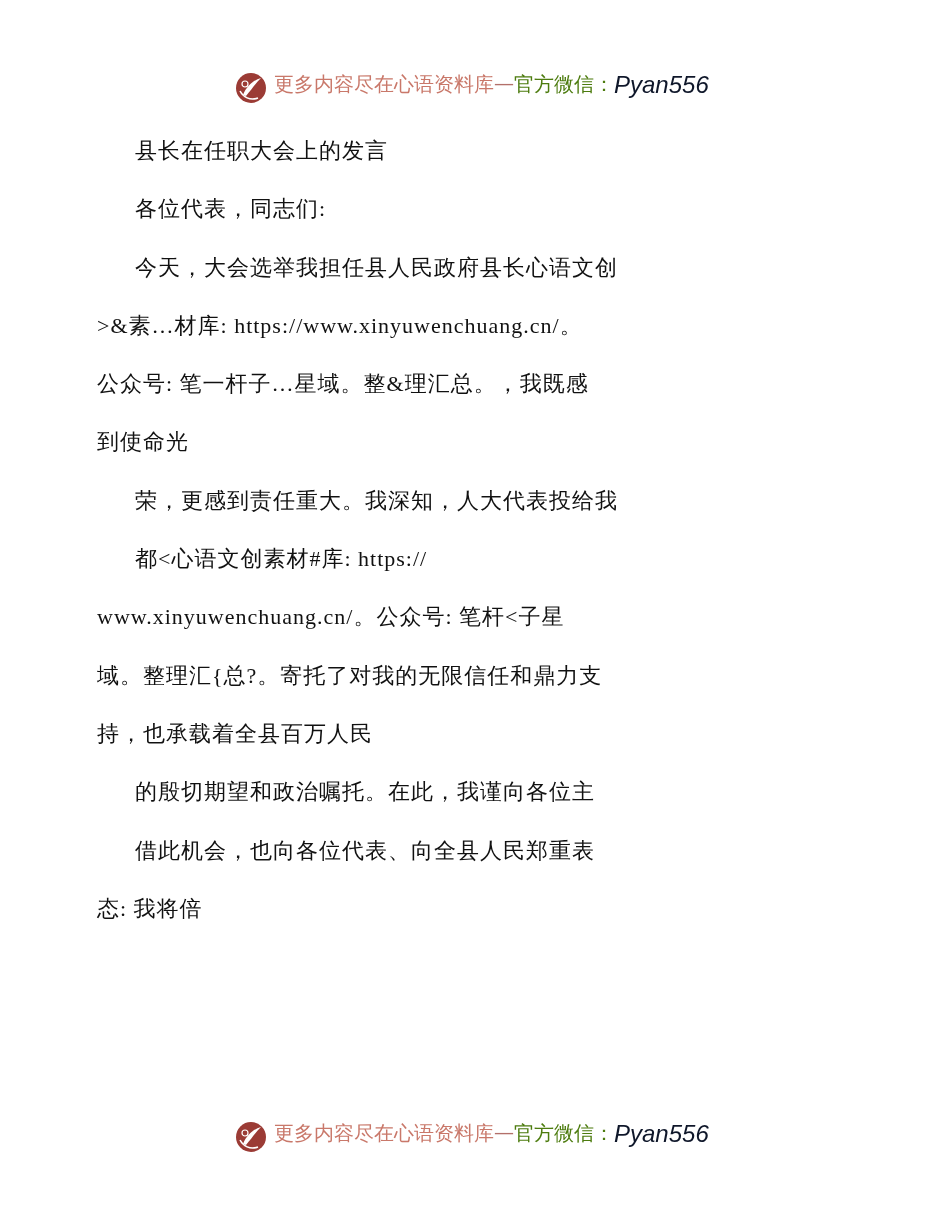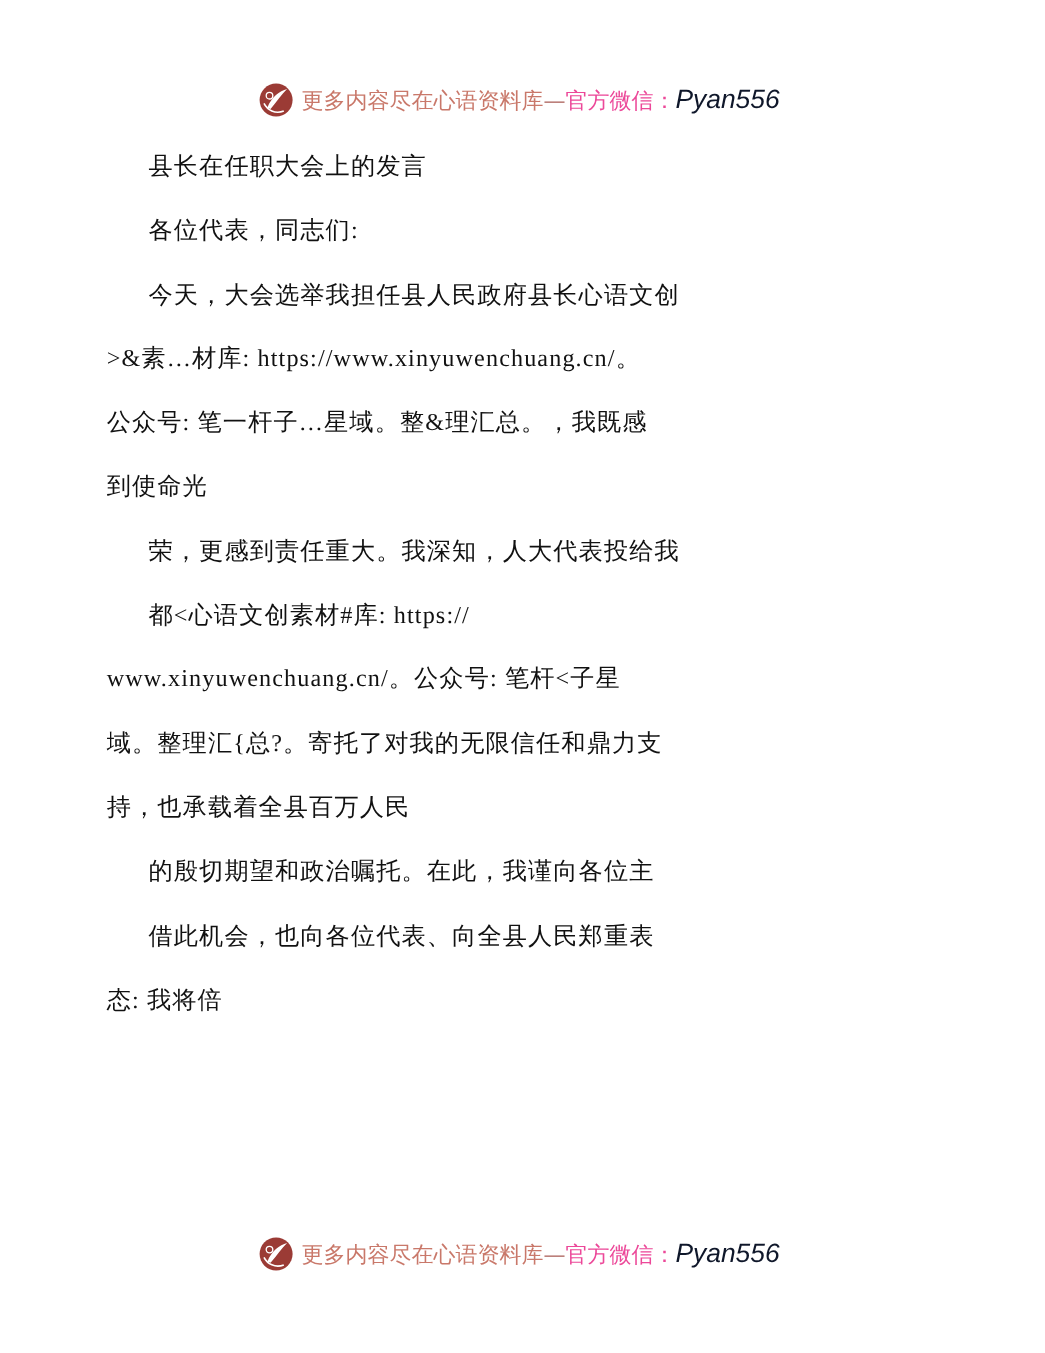--- a/index.html
+++ b/index.html
@@ -1,24 +1,24 @@
 <!DOCTYPE html>
 <html><head>
   <meta charset="utf-8">
   <style>
     html, body { margin: 0; padding: 0; background: #ffffff; }
     body { width: 950px; height: 1230px; position: relative; overflow: hidden;
            font-family: "DejaVu Serif", "Liberation Serif", serif; color: #111; }
-    .banner { position: absolute; left: 234px; height: 40px; display: flex; align-items: center; white-space: nowrap; }
+    .banner { position: absolute; left: 234px; height: 40px; display: flex; white-space: nowrap; }
     .banner.top { top: 71px; }
     .banner.bottom { top: 1120px; }
     .logo { width: 34px; height: 34px; margin-right: 6px; flex: 0 0 auto; }
     .b-red { color: #c9786a; font-size: 20px; font-family: "DejaVu Serif", serif; letter-spacing: 0px; }
     .b-dash { color: #b3706a; font-size: 20px; }
-    .b-grey { color: #ec4899; font-size: 20px; font-family: "DejaVu Serif", serif; }
+    .b-grey { color: #4d7c0f; font-size: 20px; font-family: "DejaVu Serif", serif; }
     .b-id { color: #0f172a; font-size: 24px; font-family: "Liberation Sans", sans-serif; font-style: italic; }
     .doc { position: absolute; left: 97px; top: 122px; width: 760px; }
     .line { font-size: 22px; line-height: 58.3px; height: 58.3px; white-space: nowrap;
             font-family: Liberation Serif, serif; letter-spacing: 1px; }
     .line.indent { padding-left: 38px; }
   </style>
 </head>
 <body>
 
 <div class="banner top">

